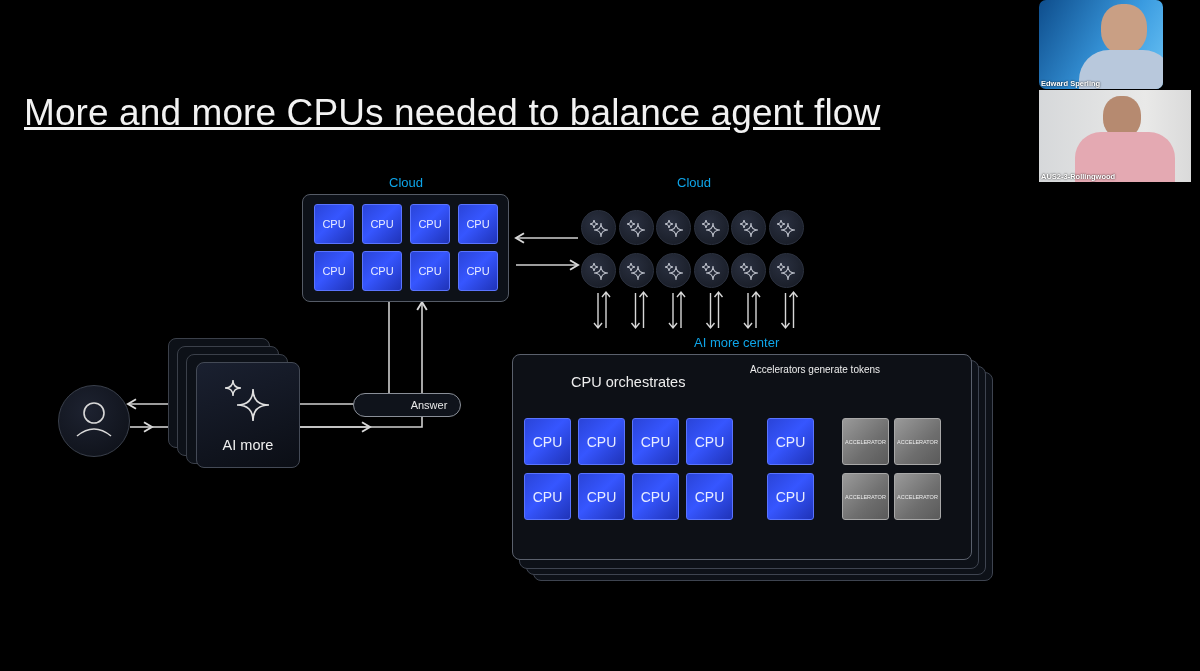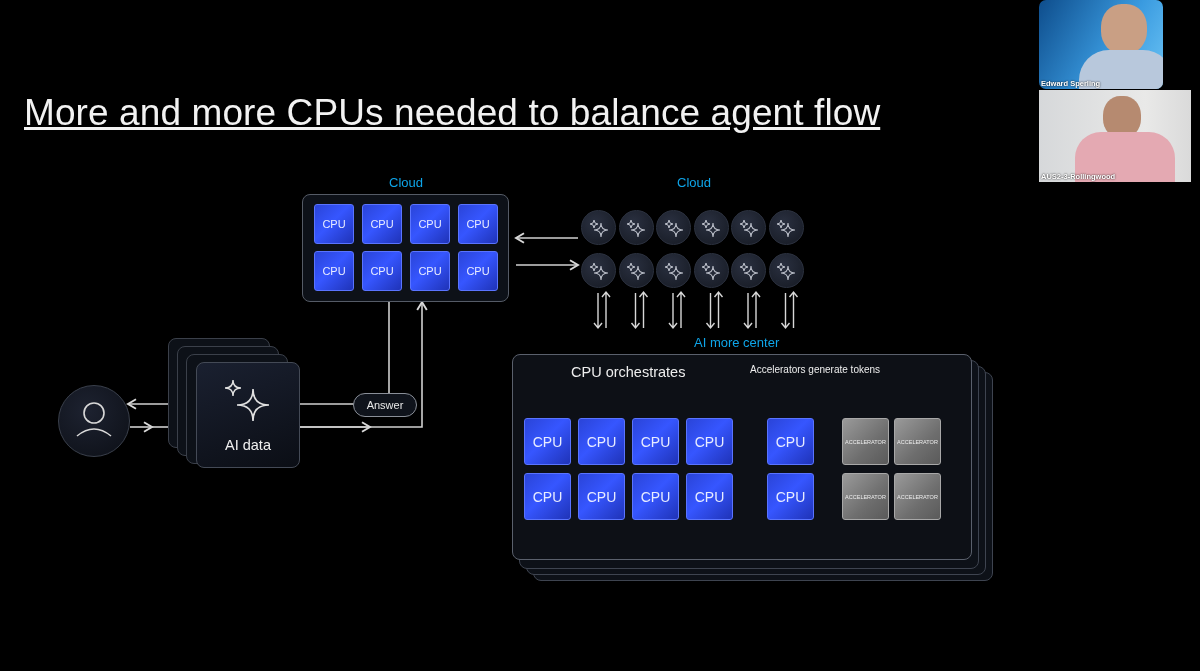--- a/index.html
+++ b/index.html
@@ -161,32 +161,32 @@
 </div>
 
 <div class="abs panel" style="left:168px;top:338px;width:100px;height:108px;border-color:#3b404a;"></div>
 <div class="abs panel" style="left:177px;top:346px;width:100px;height:108px;border-color:#3b404a;"></div>
 <div class="abs panel" style="left:186px;top:354px;width:100px;height:108px;border-color:#3b404a;"></div>
 <div class="abs panel" style="left:196px;top:362px;width:102px;height:104px;background:linear-gradient(160deg,#1a2030,#0b0e15);border-color:#444a56;">
   <svg class="abs" style="left:18px;top:12px" width="60" height="60">
     <path d="M18,5 Q18,13 26,13 Q18,13 18,21 Q18,13 10,13 Q18,13 18,5Z" fill="none" stroke="#e0e0e0" stroke-width="1.4"></path>
     <path d="M38,14 Q38,30 54,30 Q38,30 38,46 Q38,30 22,30 Q38,30 38,14Z" fill="none" stroke="#e0e0e0" stroke-width="1.6"></path>
   </svg>
-  <div class="abs" style="left:0;width:102px;top:74px;text-align:center;font-size:14.5px;color:#f0f0f0;">AI data</div>
-</div>
-
-<div class="abs" style="left:353px;top:393px;width:62px;height:22px;border:1.5px solid #8a8f98;border-radius:12px;background:#0f131b;display:flex;align-items:center;justify-content:center;font-size:11px;color:#e8e8e8;">
+  <div class="abs" style="left:0;width:102px;top:74px;text-align:center;font-size:14.5px;color:#f0f0f0;">AI more</div>
+</div>
+
+<div class="abs" style="left:353px;top:393px;width:62px;height:22px;border:1.5px solid #8a8f98;border-radius:12px;background:#0f131b;display:flex;align-items:center;justify-content:center;font-size:11px;color:#e8e8e8;padding-left:44px;">
   <span>Answer</span>
 </div>
 
 <div class="abs panel" style="left:533px;top:372px;width:458px;height:207px;border-color:#3e4450;"></div>
 <div class="abs panel" style="left:526px;top:366px;width:458px;height:207px;border-color:#3e4450;"></div>
 <div class="abs panel" style="left:519px;top:360px;width:458px;height:207px;border-color:#3e4450;"></div>
 <div class="abs panel" style="left:512px;top:354px;width:458px;height:204px;background:#0d1016;border-color:#5a606c;">
-  <div class="abs" style="left:58px;top:9px;font-size:14.5px;color:#eee;">CPU orchestrates</div>
+  <div class="abs" style="left:58px;top:19px;font-size:14.5px;color:#eee;">CPU orchestrates</div>
   <div class="abs" style="left:237px;top:9px;font-size:10px;color:#eee;">Accelerators generate tokens</div>
   <div class="abs grid" id="dc-cpu-grid" style="left:11px;top:63px;grid-template-columns:repeat(4,47px);gap:8px 7px;">
       <div class="cpu cpu-lg">CPU</div>
       <div class="cpu cpu-lg">CPU</div>
       <div class="cpu cpu-lg">CPU</div>
       <div class="cpu cpu-lg">CPU</div>
       <div class="cpu cpu-lg">CPU</div>
       <div class="cpu cpu-lg">CPU</div>
       <div class="cpu cpu-lg">CPU</div>
       <div class="cpu cpu-lg">CPU</div>

